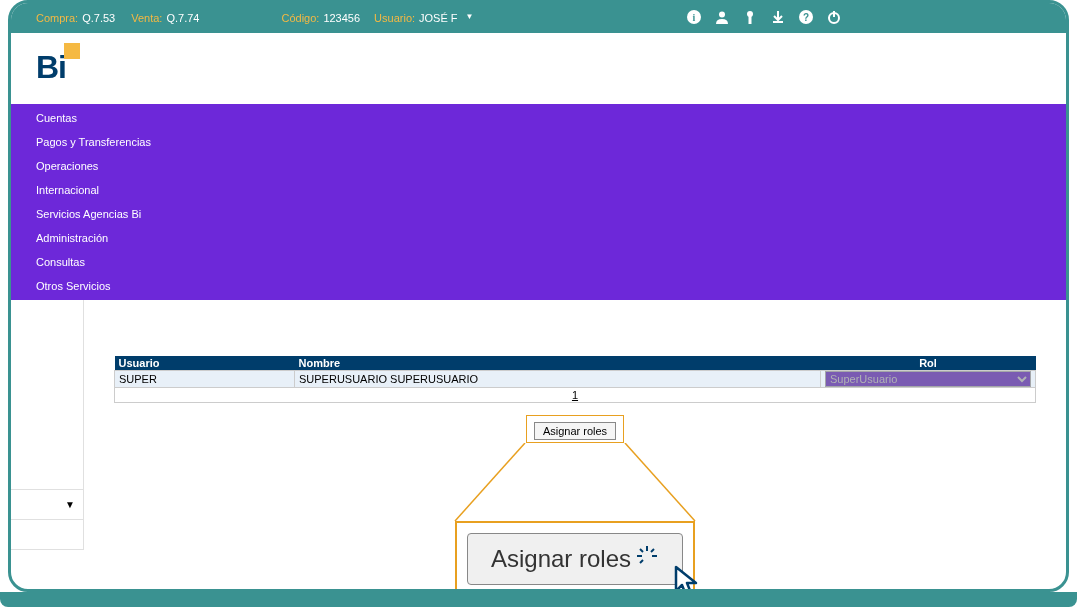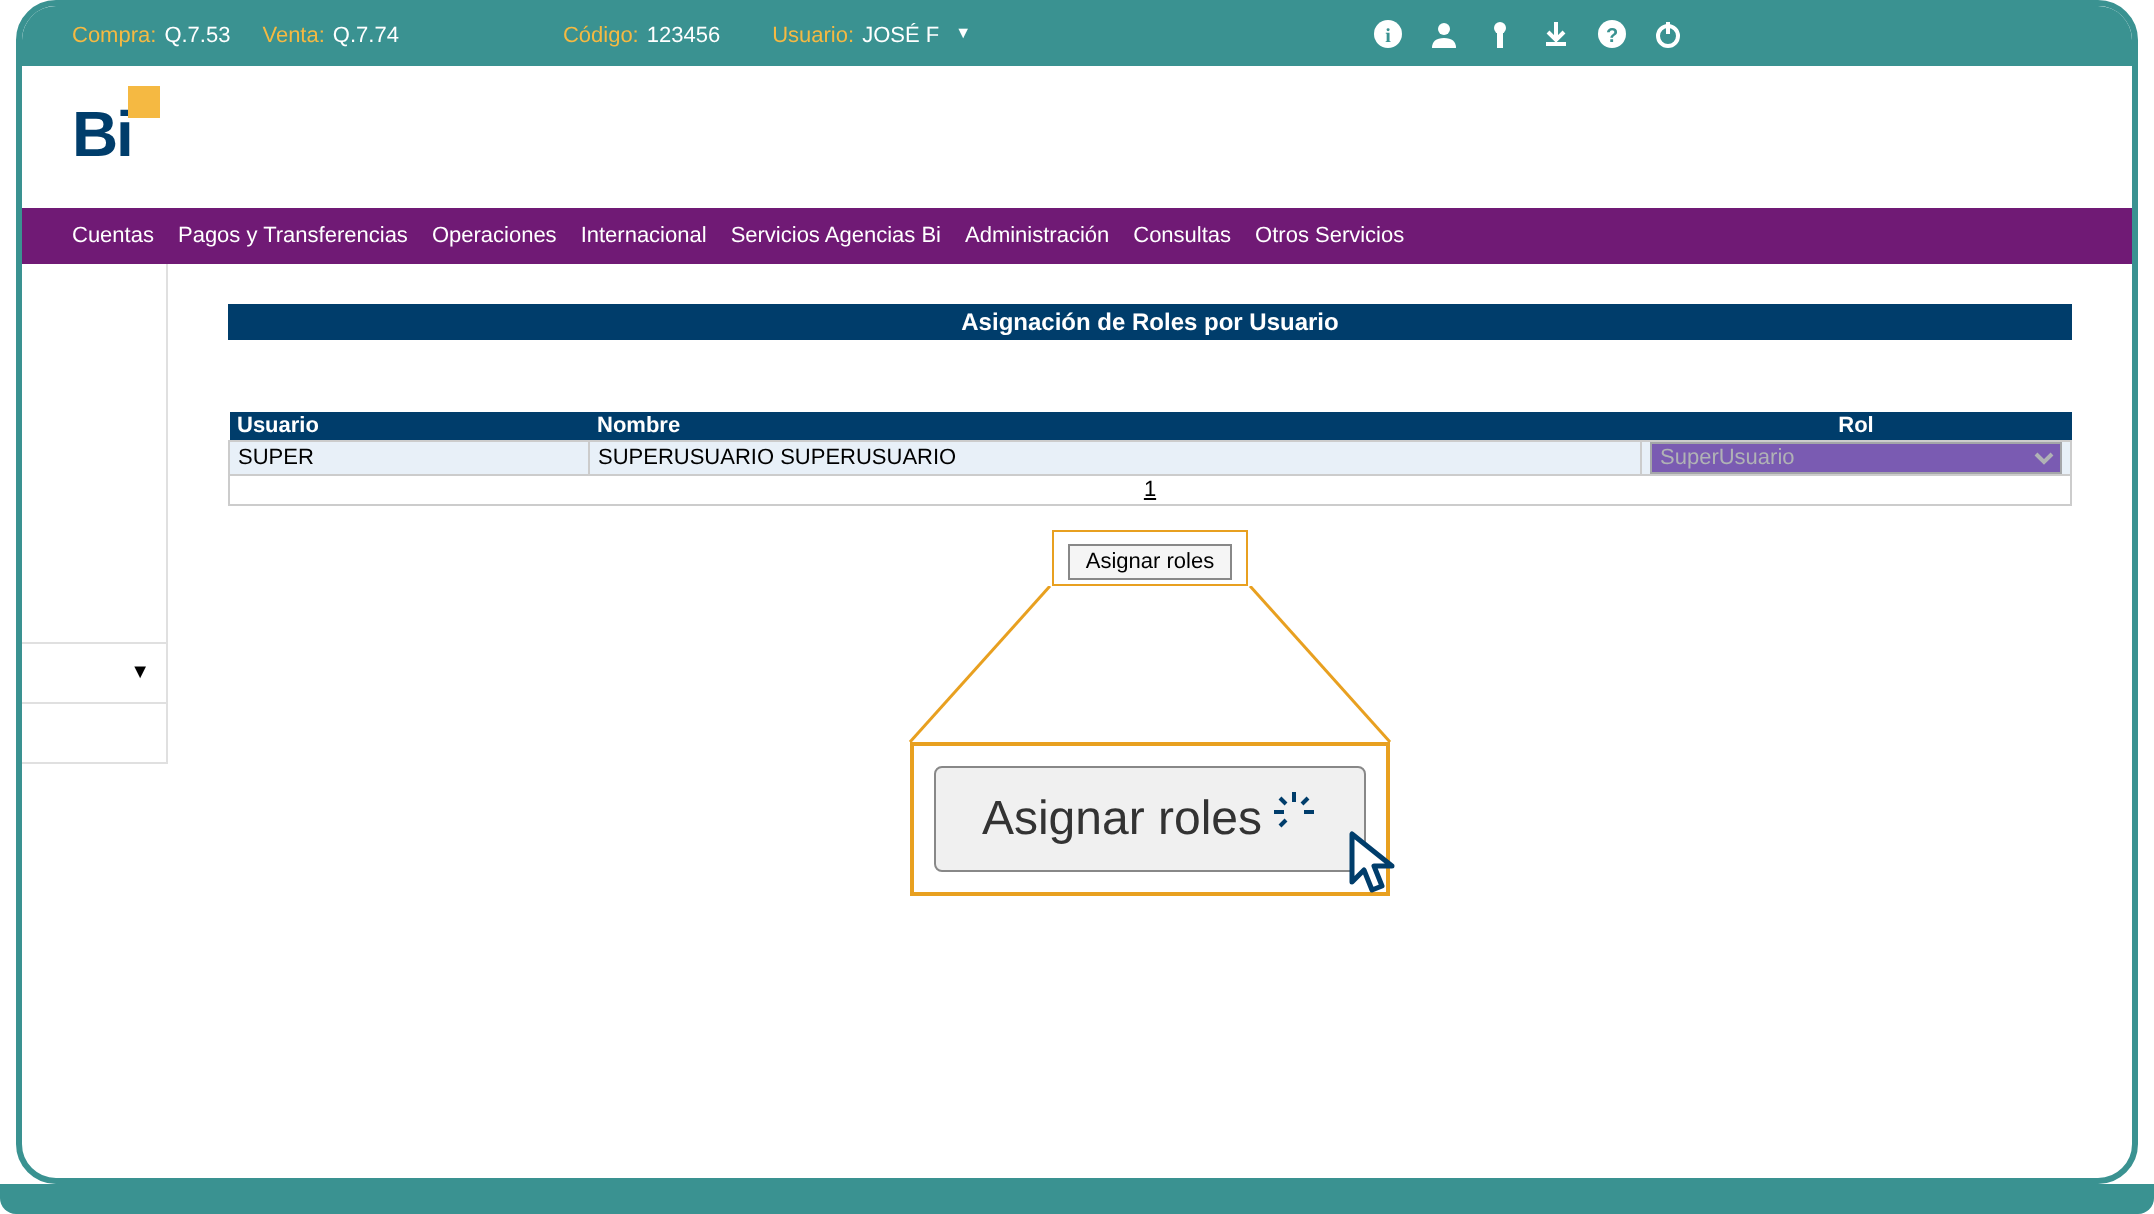--- a/index.html
+++ b/index.html
@@ -101,26 +101,27 @@
       font-size: 11px;
       letter-spacing: 1.5px;
       font-weight: normal;
     }
     .logo-subtitle {
       color: #f5b942;
       font-size: 6px;
       margin-top: 2px;
     }
     .nav-bar {
-      background: #701a75;
+      background: #6d28d9;
       color: white;
       padding: 8px 25px;
       font-size: 11px;
       display: flex;
       gap: 12px;
+      flex-direction: column;
     }
     .nav-item { cursor: pointer; }
     .content {
       display: flex;
     }
     .sidebar {
       width: 73px;
       border-right: 1px solid #e0e0e0;
     }
     .sidebar-section {
@@ -265,21 +266,21 @@
   <div class="top-bar">
     <div class="top-left">
       <span class="label">Compra:</span>
       <span class="value">Q.7.53</span>
       <span class="label">Venta:</span>
       <span class="value">Q.7.74</span>
     </div>
     <div class="top-center">
       <span class="label">Código:</span>
       <span>123456</span>
-      <span class="label" style="margin-left:22px;">Usuario:</span>
+      <span class="label" style="margin-left:10px;">Usuario:</span>
       <span>JOSÉ F</span>
       <span class="dropdown-arrow">▼</span>
     </div>
     <div class="top-icons">
       <span>
         <svg width="14" height="14" viewBox="0 0 14 14">
             <circle cx="7" cy="7" r="7" fill="white"></circle>
             <text x="7" y="11" text-anchor="middle" fill="#3a9291" font-size="10" font-weight="bold" font-family="serif">i</text>
           </svg>
       </span>
@@ -337,21 +338,20 @@
   </div>
 
   <div class="content">
     <div class="sidebar">
       <div class="sidebar-section" style="height:190px;"></div>
       <div class="sidebar-expand">▼</div>
       <div class="sidebar-section"></div>
     </div>
 
     <div class="main">
-      <div class="page-title">Asignación de Roles por Usuario</div>
 
       <div class="table-container">
         <table>
           <colgroup>
             <col class="col-usuario">
             <col class="col-nombre">
             <col class="col-rol">
           </colgroup>
           <thead>
             <tr>

